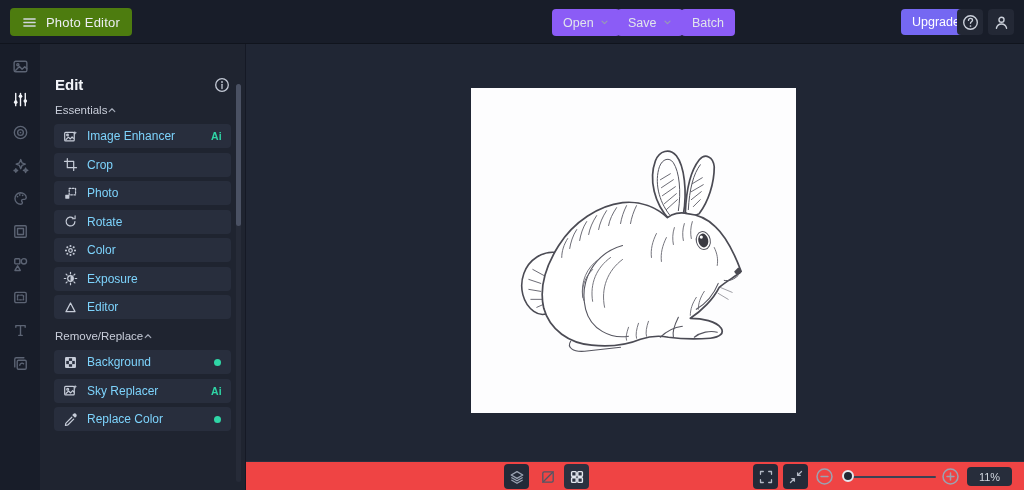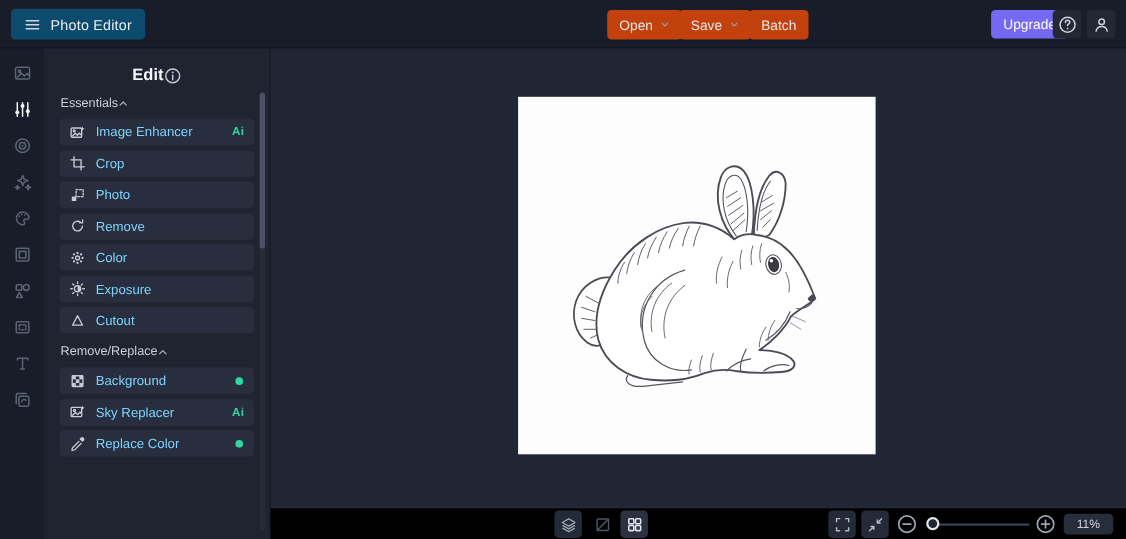--- a/index.html
+++ b/index.html
@@ -3,59 +3,59 @@
 <meta charset="utf-8">
 <style>
   * { margin:0; padding:0; box-sizing:border-box; }
   html,body { background:#14181f; }
   .app{position:relative;width:1024px;height:490px;background:#202634;font-family:"Liberation Sans",sans-serif;overflow:hidden;-webkit-font-smoothing:antialiased;}
   svg{display:block}
   .icon svg{width:100%;height:100%}
 
   
   .topbar{position:absolute;top:0;left:0;right:0;height:44px;background:#181d29;border-bottom:1px solid #10141d;z-index:5}
-  .brand{position:absolute;left:10px;top:8px;height:28px;display:flex;align-items:center;gap:9px;background:#0c4a6e;border-radius:4px;padding:0 12px;cursor:pointer}
+  .brand{position:absolute;left:10px;top:8px;height:28px;display:flex;align-items:center;gap:9px;background:#4d7c0f;border-radius:4px;padding:0 12px;cursor:pointer}
   .brand .icon{width:15px;height:15px;color:#d2d7e0}
   .brand-title{font-size:13px;color:#eceef3;letter-spacing:.2px}
-  .tb-btn{position:absolute;top:9px;height:27px;display:flex;align-items:center;gap:6px;background:#c2410c;border-radius:4px;padding:0 11px;font-size:12.5px;color:#e1e5ec;cursor:pointer}
+  .tb-btn{position:absolute;top:9px;height:27px;display:flex;align-items:center;gap:6px;background:#8b5cf6;border-radius:4px;padding:0 11px;font-size:12.5px;color:#e1e5ec;cursor:pointer}
   .tb-btn .chev{width:9px;height:9px;color:#98a0af}
   .btn-open{left:552px}.btn-save{left:617px}.btn-batch{left:681px}
   .btn-upgrade{position:absolute;left:901px;top:9px;height:26px;display:flex;align-items:center;background:#7568f2;border-radius:4px;padding:0 11px;font-size:12.5px;color:#fff;cursor:pointer}
   .tb-iconbox{position:absolute;top:9px;width:26px;height:26px;background:#232835;border-radius:4px;display:flex;align-items:center;justify-content:center;color:#ccd1db;cursor:pointer}
   .tb-iconbox .icon{width:17px;height:17px}
   .box-help{left:957px}.box-account{left:988px}
 
   
   .rail{position:absolute;top:44px;left:0;width:40px;bottom:0;background:#181d29;display:flex;flex-direction:column;align-items:center;padding-top:6px;z-index:4}
   .rail-item{width:40px;height:33px;display:flex;align-items:center;justify-content:center;color:#5c6474;cursor:pointer}
   .rail-item .icon{width:17px;height:17px}
   .rail-item.active{color:#f2f4f8}
 
   
   .panel{position:absolute;top:44px;left:40px;width:206px;bottom:0;background:#1f2430;border-right:1px solid #151925;padding:0 14px;overflow:hidden;z-index:3}
-  .panel-title-row{display:flex;justify-content:center;align-items:center;margin:16px 1px 10px}
+  .panel-title-row{display:flex;justify-content:space-between;align-items:center;margin:32px 1px 10px}
   .panel-title{font-size:15px;font-weight:bold;color:#f3f5f9}
   .info-btn{width:16px;height:16px;color:#c3c9d5;cursor:pointer}
   .section-header{display:flex;justify-content:flex-start;align-items:center;margin:11px 1px 8px;cursor:pointer}
   .section-label{font-size:11.5px;color:#c9ceda}
   .section-header .chev{width:10px;height:10px;color:#a7adbb}
   .tool-item{height:24px;background:#282e3d;border-radius:4px;display:flex;align-items:center;padding:0 9px;margin-bottom:4.5px;cursor:pointer}
   .tool-item .icon{width:15px;height:15px;color:#c6ccd8;flex:0 0 auto}
   .tool-item .label{margin-left:9px;font-size:12px;color:#7dd3fc;flex:1;white-space:nowrap}
   .badge-ai{font-size:10.5px;font-weight:bold;color:#2fd6a6;letter-spacing:.3px}
   .dot{width:7px;height:7px;border-radius:50%;background:#2fd6a6;margin-right:1px}
   .scroll-track{position:absolute;right:4px;top:40px;bottom:8px;width:5px;background:#262b38;border-radius:3px}
   .scroll-thumb{position:absolute;right:4px;top:40px;width:5px;height:142px;background:#4a5163;border-radius:3px;cursor:pointer}
 
   
   .canvas{position:absolute;top:44px;left:246px;right:0;bottom:29px;background:#202634}
   .artboard{position:absolute;left:225px;top:44px;width:325px;height:325px;background:#fdfdfe;cursor:pointer}
 
   
-  .footer{position:absolute;left:246px;right:0;bottom:0;height:29px;background:#000000;border-top:1px solid #2a3040;z-index:4}
+  .footer{position:absolute;left:246px;right:0;bottom:0;height:29px;background:#ef4444;border-top:1px solid #2a3040;z-index:4}
   .f-box{position:absolute;top:2px;width:25px;height:25px;border-radius:4px;display:flex;align-items:center;justify-content:center;cursor:pointer}
   .f-box .icon{width:16px;height:16px}
   .bg1{background:#242a38;color:#9aa2b2}
   .bg2{background:#2b3140;color:#e2e6ee}
   .nobg{color:#4f5665}
   .midgray{color:#b4bac6}
   .fx-layers{left:258px}.fx-compare{left:289px}.fx-grid{left:318px}
   .fx-expand{left:507px}.fx-fit{left:537px}
   .fx-minus{left:569px;top:5px;width:19px;height:19px;color:#9ba2b1;cursor:pointer}
   .fx-plus{left:695px;top:5px;width:19px;height:19px;color:#9ba2b1;cursor:pointer}
@@ -260,21 +260,21 @@
           </span>
           <span class="label">Photo</span>
         </div>
         <div class="tool-item">
           <span class="icon">
             <svg viewBox="0 0 16 16" fill="none" stroke="currentColor" stroke-width="1.3" stroke-linecap="round" stroke-linejoin="round">
               <path d="M12.7 8A4.7 4.7 0 1 1 11 4.4"></path>
               <path d="M12.9 2v3h-3" stroke-width="1.2"></path>
             </svg>
           </span>
-          <span class="label">Remove</span>
+          <span class="label">Rotate</span>
         </div>
         <div class="tool-item">
           <span class="icon">
             <svg viewBox="0 0 16 16" fill="none" stroke="currentColor" stroke-width="1.3" stroke-linecap="round" stroke-linejoin="round">
               <circle cx="8" cy="8" r="1.9"></circle>
               <g fill="currentColor" stroke="none">
                 <circle cx="8" cy="3.2" r="1.1"></circle>
                 <circle cx="11.4" cy="4.6" r="1.1"></circle>
                 <circle cx="12.8" cy="8" r="1.1"></circle>
                 <circle cx="11.4" cy="11.4" r="1.1"></circle>
@@ -296,21 +296,21 @@
             </svg>
           </span>
           <span class="label">Exposure</span>
         </div>
         <div class="tool-item">
           <span class="icon">
             <svg viewBox="0 0 16 16" fill="none" stroke="currentColor" stroke-width="1.3" stroke-linecap="round" stroke-linejoin="round">
               <path d="M8 3.2 12.8 12.4H3.2z"></path>
             </svg>
           </span>
-          <span class="label">Cutout</span>
+          <span class="label">Editor</span>
         </div>
         <div class="section-header">
           <span class="section-label">Remove/Replace</span>
           <span class="chev icon">
             <svg viewBox="0 0 16 16" fill="none" stroke="currentColor" stroke-width="1.3" stroke-linecap="round" stroke-linejoin="round">
               <path d="M3.5 10.5 8 6l4.5 4.5" stroke-width="1.8"></path>
             </svg>
           </span>
         </div>
         <div class="tool-item">

